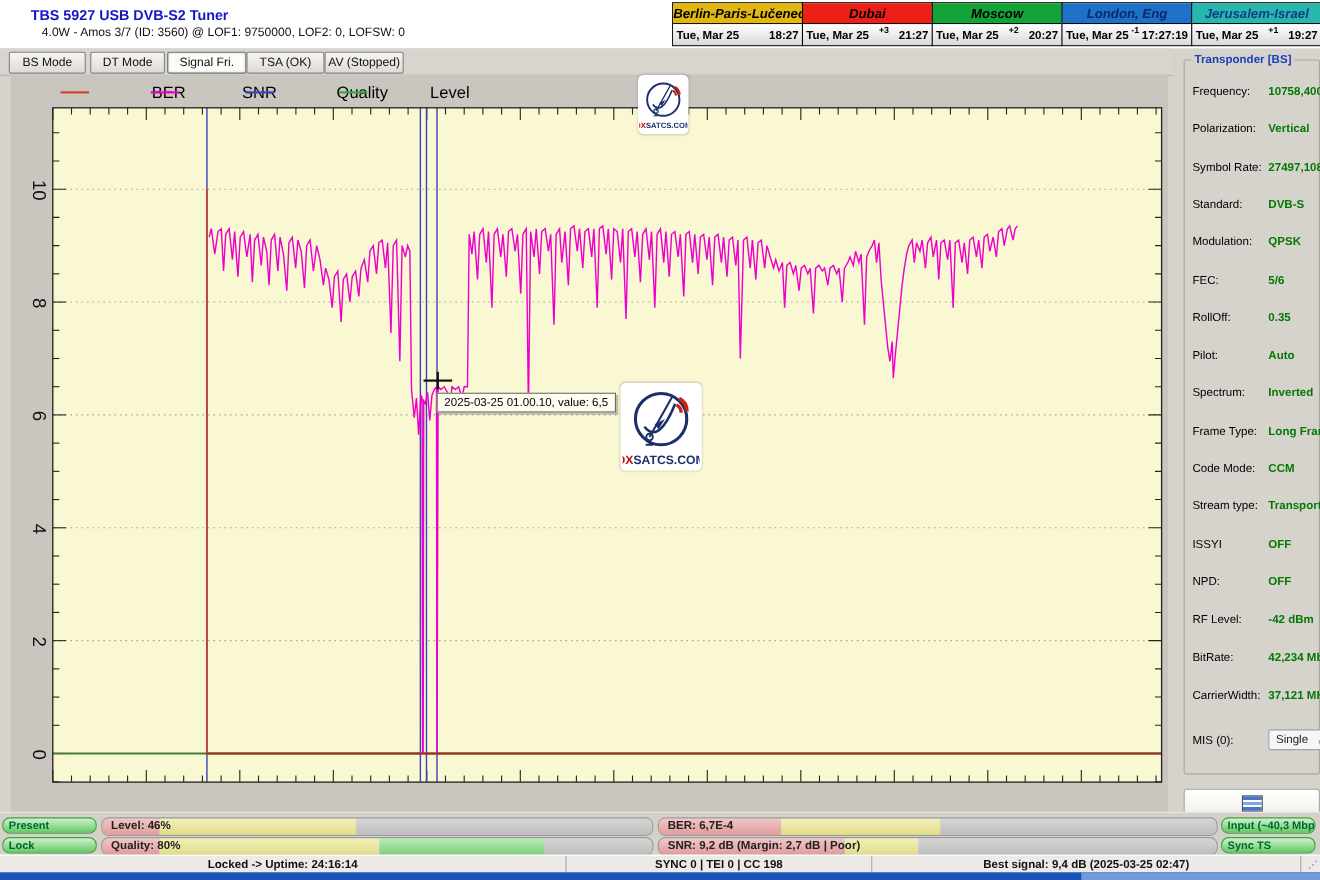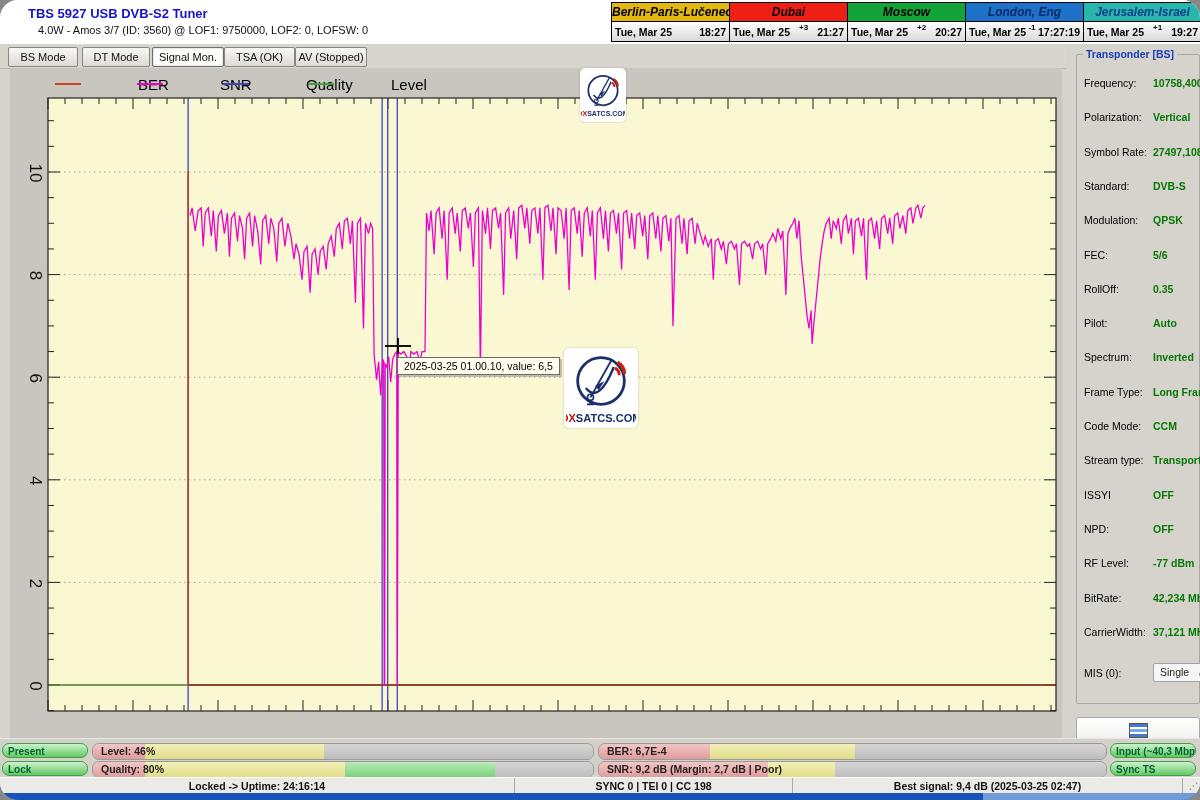--- a/index.html
+++ b/index.html
@@ -1,17 +1,17 @@
 <!DOCTYPE html>
 <html><head>
 <meta charset="utf-8">
 <style>
   html,body{margin:0;padding:0;background:#888;}
   .screen{position:relative;width:1200px;height:800px;background:#d6d3cd;overflow:hidden;
-          font-family:"Liberation Sans",sans-serif;border-radius:18px;-webkit-font-smoothing:antialiased;}
+          font-family:"Liberation Sans",sans-serif;-webkit-font-smoothing:antialiased;}
   
   .header{position:absolute;left:0;top:0;width:1200px;height:44px;background:#fff;}
   .app-title{position:absolute;left:28px;top:6px;font-size:13px;font-weight:bold;color:#1515c8;}
   .app-subtitle{position:absolute;left:38px;top:24px;font-size:11px;color:#111;}
   .clocks{position:absolute;left:612px;top:2px;display:flex;}
   .clock{width:117px;border:1px solid #000;margin-left:-1px;}
   .clock-h{height:18px;line-height:18px;text-align:center;font-size:12px;font-weight:bold;font-style:italic;border-bottom:1px solid #000;white-space:nowrap;overflow:hidden;}
   .clock-b{height:19px;background:linear-gradient(#ffffff,#d9d9d9);display:flex;align-items:center;padding:0 3px;font-size:10.5px;font-weight:bold;color:#000;}
   .clock-date{flex:0 0 auto;}
   .clock-off{flex:1 1 auto;text-align:center;font-size:8px;position:relative;top:-4px;}
@@ -117,21 +117,21 @@
             <div class="clock-off">+1</div>
             <div class="clock-time">19:27</div>
           </div>
         </div>
       </div>
   </div>
 
   <div class="tabstrip" id="tabs">
       <div class="tab" style="left: 8px; width: 68px;">BS Mode</div>
       <div class="tab" style="left: 82px; width: 66px;">DT Mode</div>
-      <div class="tab active" style="left: 152px; width: 70px;">Signal Mon.</div>
+      <div class="tab active" style="left: 152px; width: 70px;">Signal Fri.</div>
       <div class="tab" style="left: 224px; width: 69px;">TSA (OK)</div>
       <div class="tab" style="left: 295px; width: 70px;">AV (Stopped)</div>
     </div>
 
   <div class="main">
     <div class="chart-wrap" id="chartwrap">
       <svg id="chartsvg" width="1052" height="670">
           <rect x="38" y="30" width="1008" height="613" fill="#f9f8d2"></rect>
           <line x1="39" y1="514.4" x2="1045" y2="514.4" stroke="#a8a89a" stroke-width="1" stroke-dasharray="1.5 3.5"></line>
           <line x1="39" y1="411.8" x2="1045" y2="411.8" stroke="#a8a89a" stroke-width="1" stroke-dasharray="1.5 3.5"></line>
@@ -424,21 +424,21 @@
           <div class="prow" style="top: 433.6px;">
             <div class="plabel">ISSYI</div>
             <div class="pvalue">OFF</div>
           </div>
           <div class="prow" style="top: 467.9px;">
             <div class="plabel">NPD:</div>
             <div class="pvalue">OFF</div>
           </div>
           <div class="prow" style="top: 502.2px;">
             <div class="plabel">RF Level:</div>
-            <div class="pvalue">-77 dBm</div>
+            <div class="pvalue">-42 dBm</div>
           </div>
           <div class="prow" style="top: 536.5px;">
             <div class="plabel">BitRate:</div>
             <div class="pvalue">42,234 Mbit/s</div>
           </div>
           <div class="prow" style="top: 570.8px;">
             <div class="plabel">CarrierWidth:</div>
             <div class="pvalue">37,121 MHz</div>
           </div>
           <div class="prow" style="top: 612px;">

